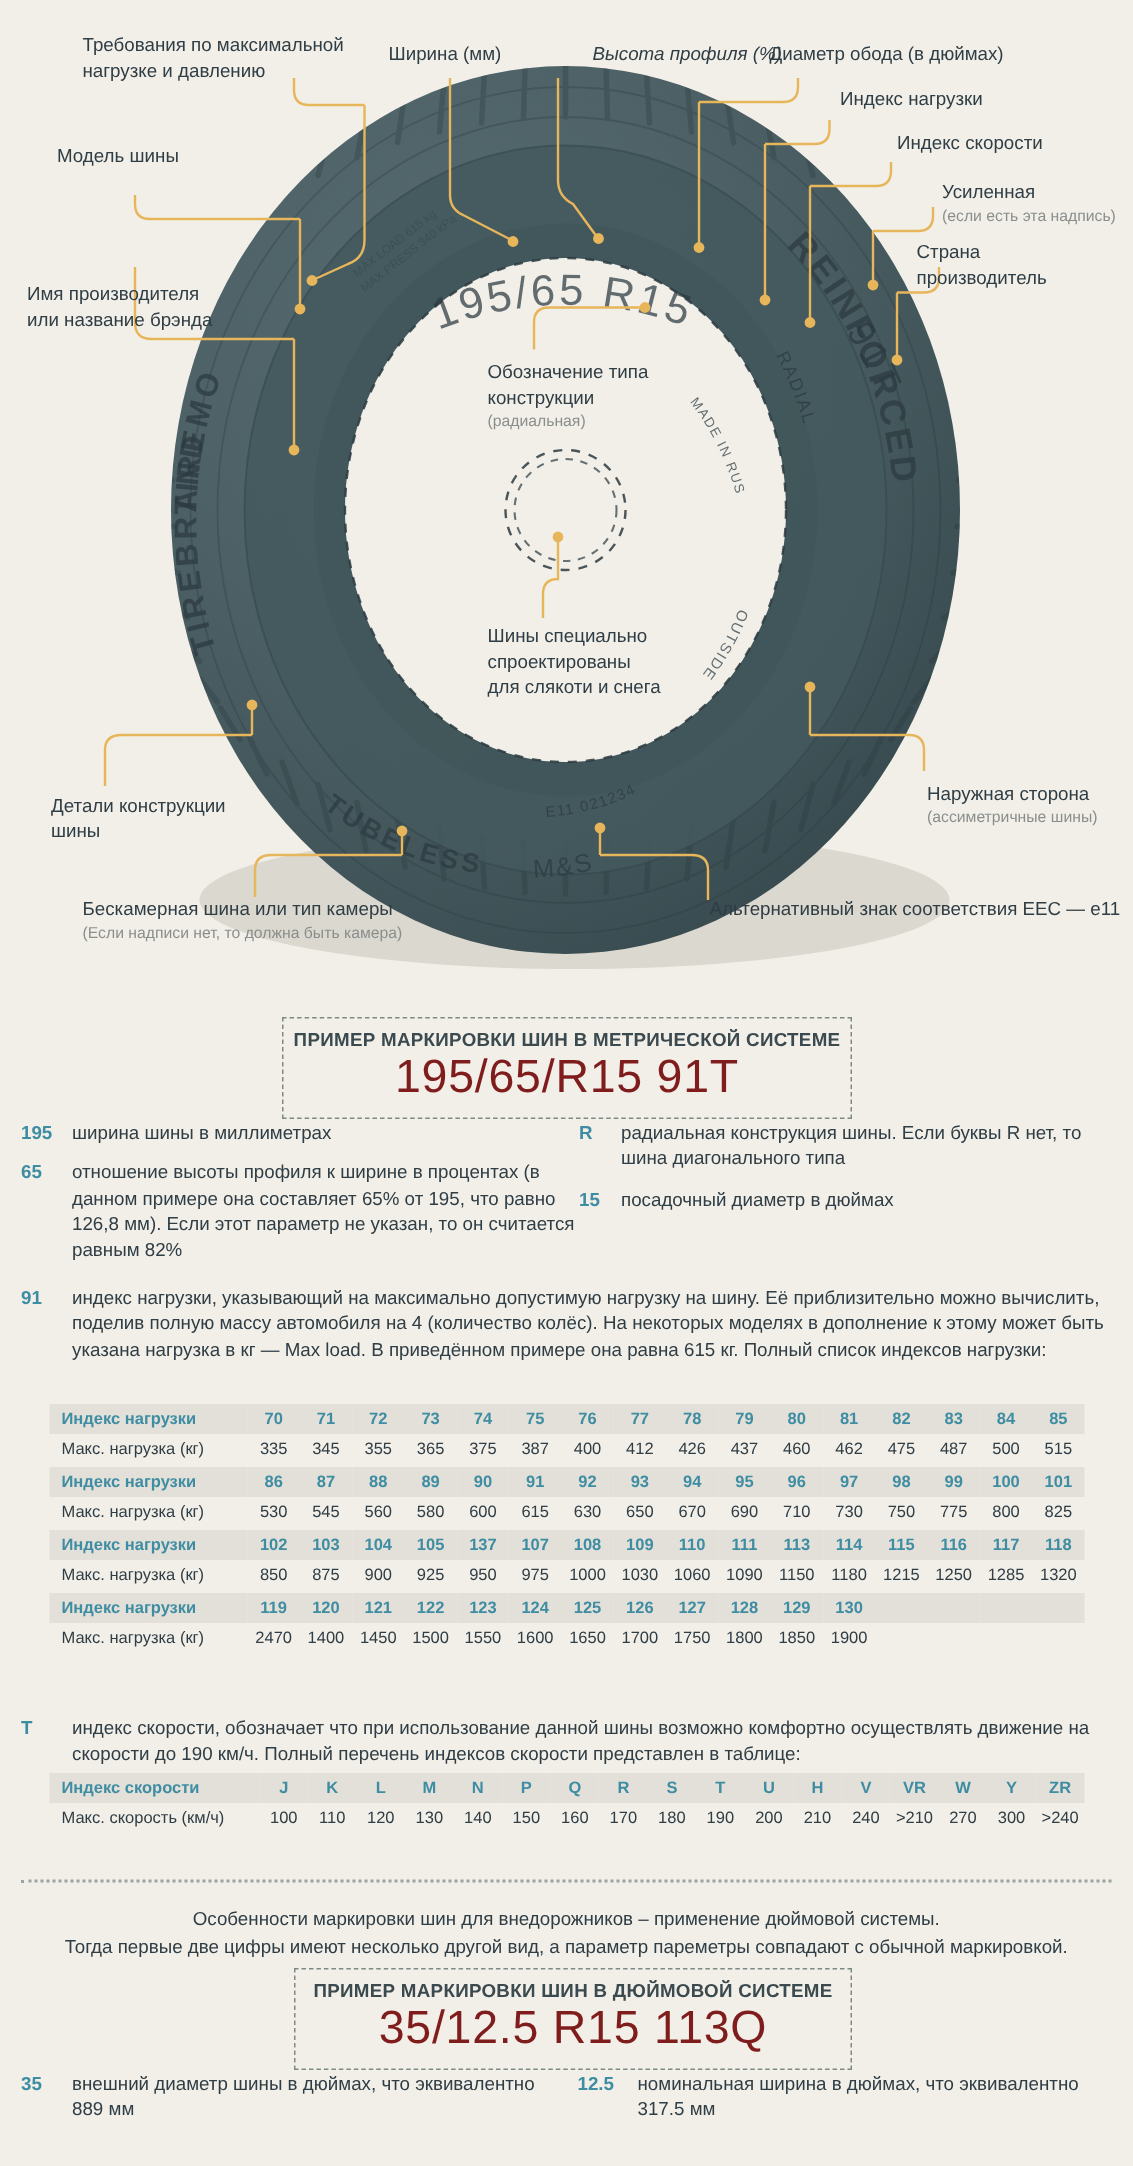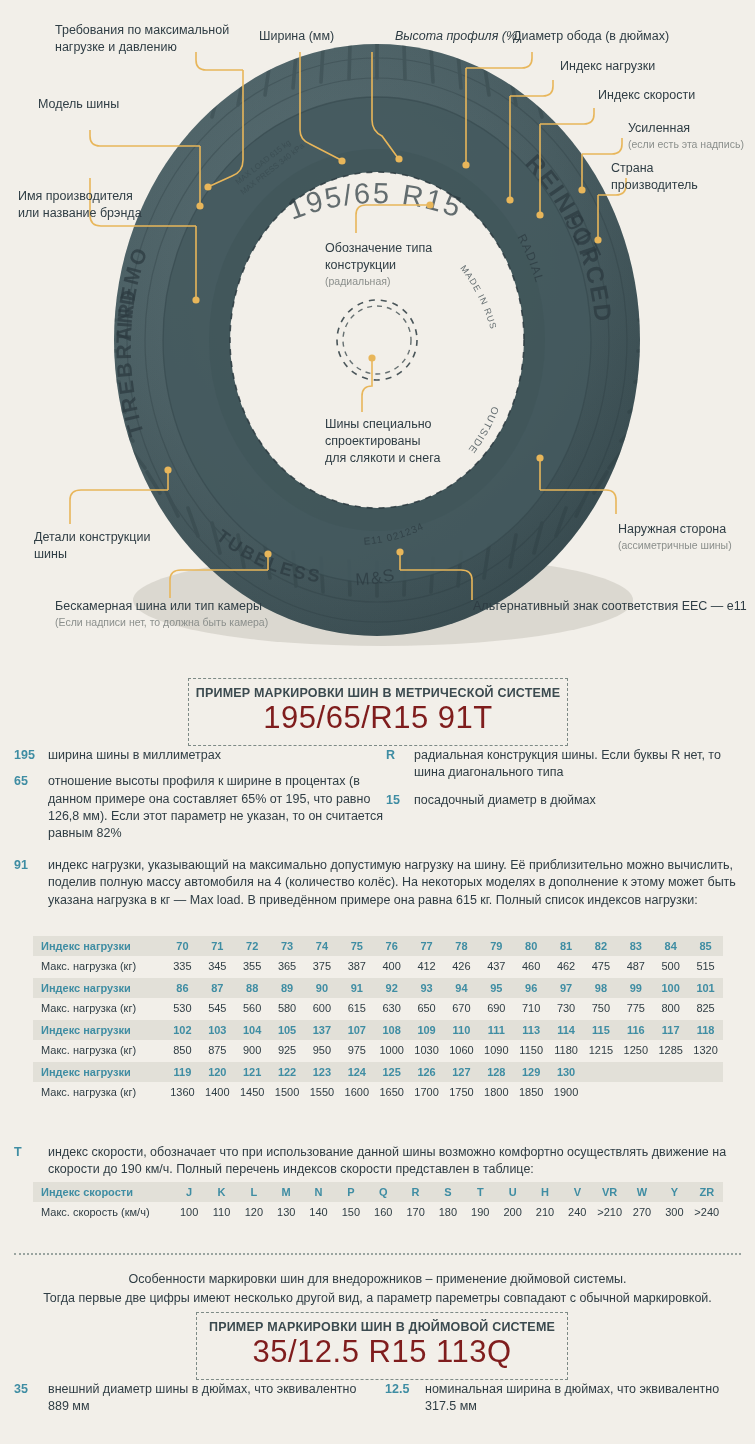--- a/index.html
+++ b/index.html
@@ -557,21 +557,21 @@
           <th>128</th>
           <th>129</th>
           <th>130</th>
           <th></th>
           <th></th>
           <th></th>
           <th></th>
         </tr>
         <tr class="body">
           <td class="lbl">Макс. нагрузка (кг)</td>
-          <td>1360</td>
+          <td>2470</td>
           <td>1400</td>
           <td>1450</td>
           <td>1500</td>
           <td>1550</td>
           <td>1600</td>
           <td>1650</td>
           <td>1700</td>
           <td>1750</td>
           <td>1800</td>
           <td>1850</td>

